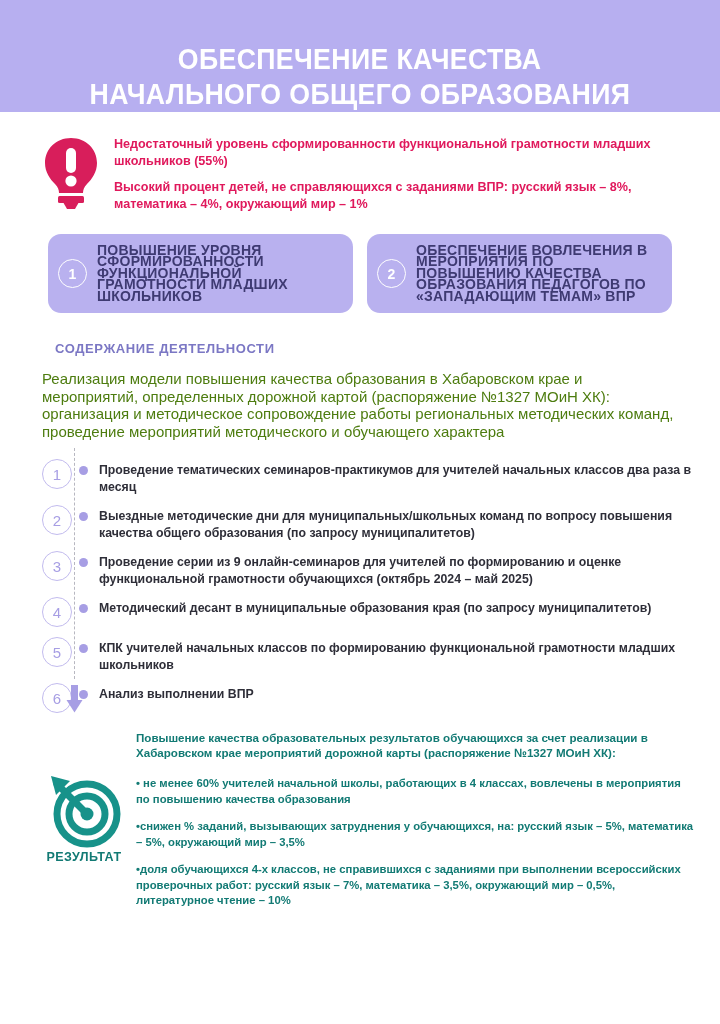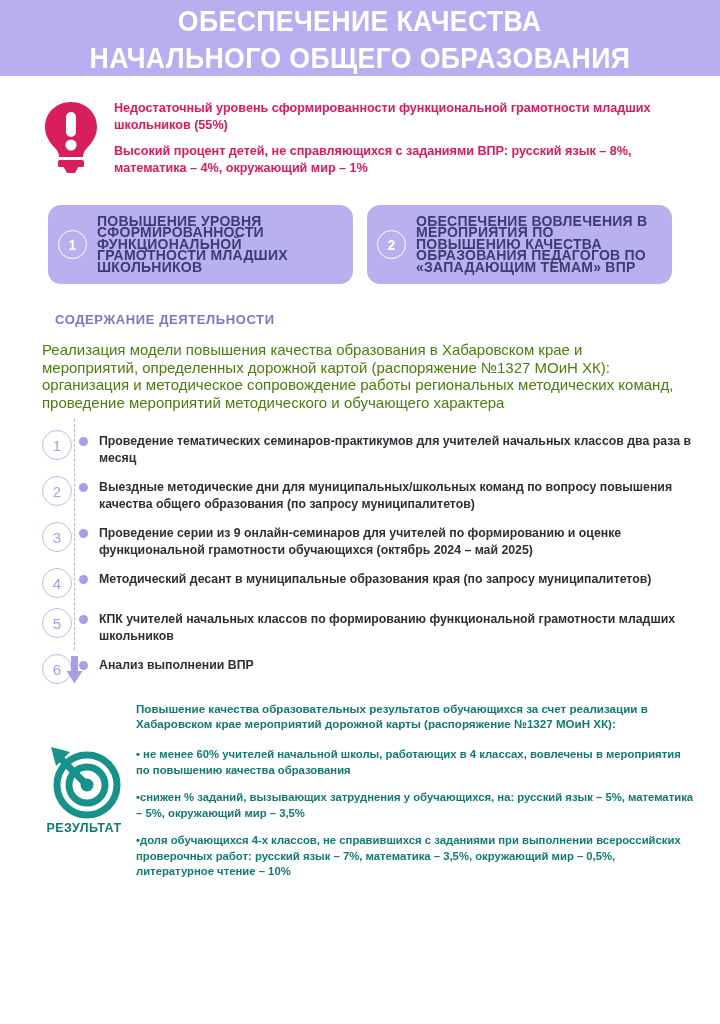--- a/index.html
+++ b/index.html
@@ -11,26 +11,26 @@
     width: 720px;
     height: 1024px;
     position: relative;
     font-family: "Liberation Sans", sans-serif;
     overflow: hidden;
   }
 
   
   .header {
     width: 720px;
-    height: 76px;
+    height: 112px;
     background: #b7aff0;
     display: flex;
     flex-direction: column;
     align-items: center;
-    justify-content: space-between;
+    justify-content: flex-end;
     box-sizing: border-box;
     padding-top: 4px;
   }
   .header-line {
     color: #ffffff;
     font-weight: bold;
     font-size: 29px;
     line-height: 35px;
     letter-spacing: 0.4px;
     text-align: center;
@@ -57,21 +57,21 @@
     margin-left: 14px;
     padding-top: 2px;
   }
   .problem-para {
     color: #e0195c;
     font-weight: bold;
     font-size: 12.6px;
     line-height: 16.5px;
     margin: 0 0 10px 0;
   }
-  .problem-para:last-child { margin-bottom: 7px; }
+  .problem-para:last-child { margin-bottom: 0; }
 
   
   .tasks {
     display: flex;
     gap: 14px;
     margin-top: 22px;
     padding-left: 48px;
     padding-right: 48px;
   }
   .task-box {

